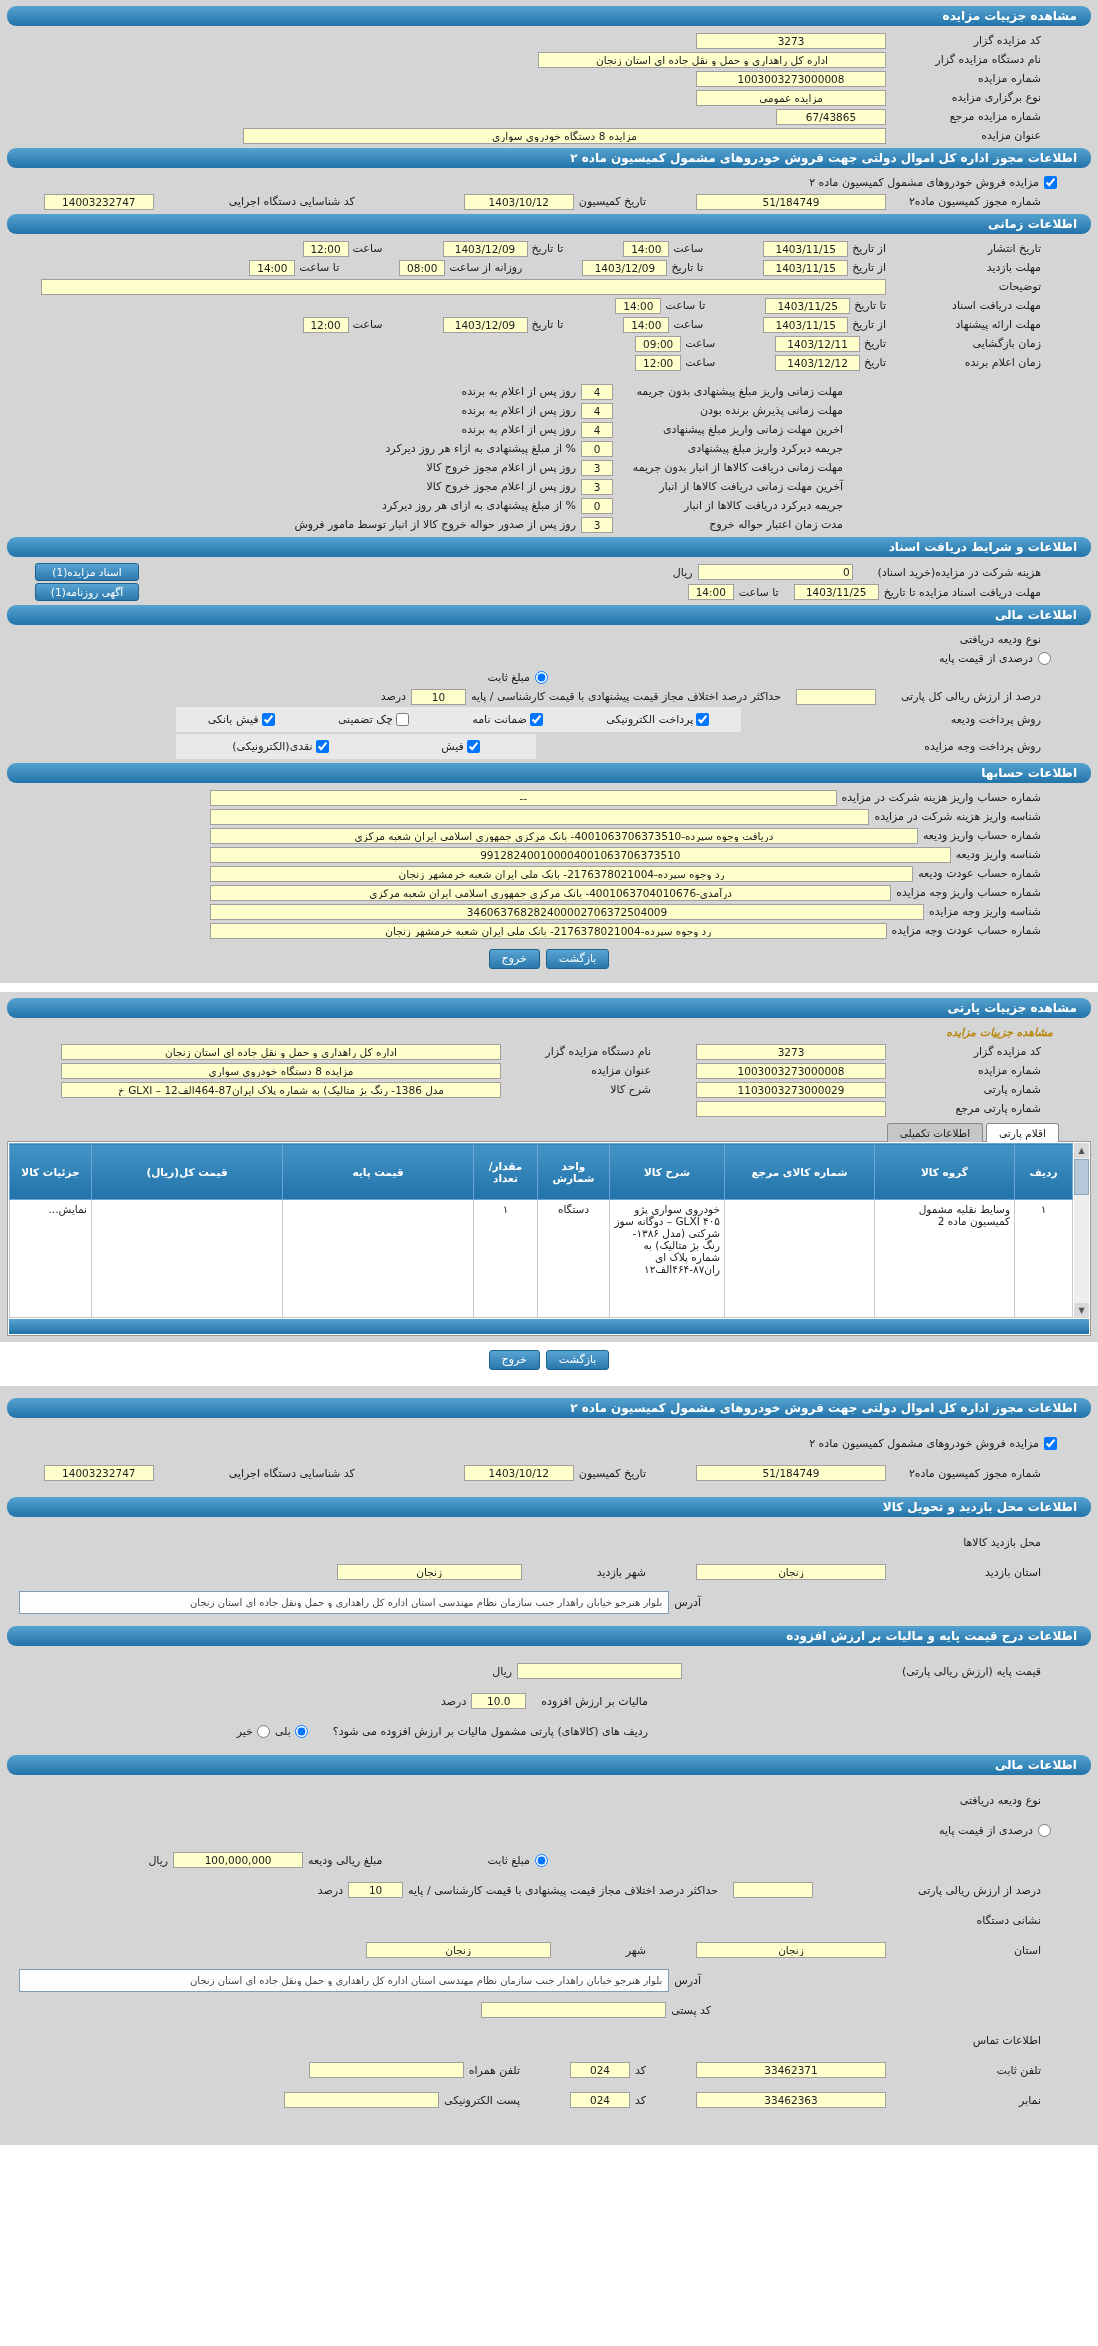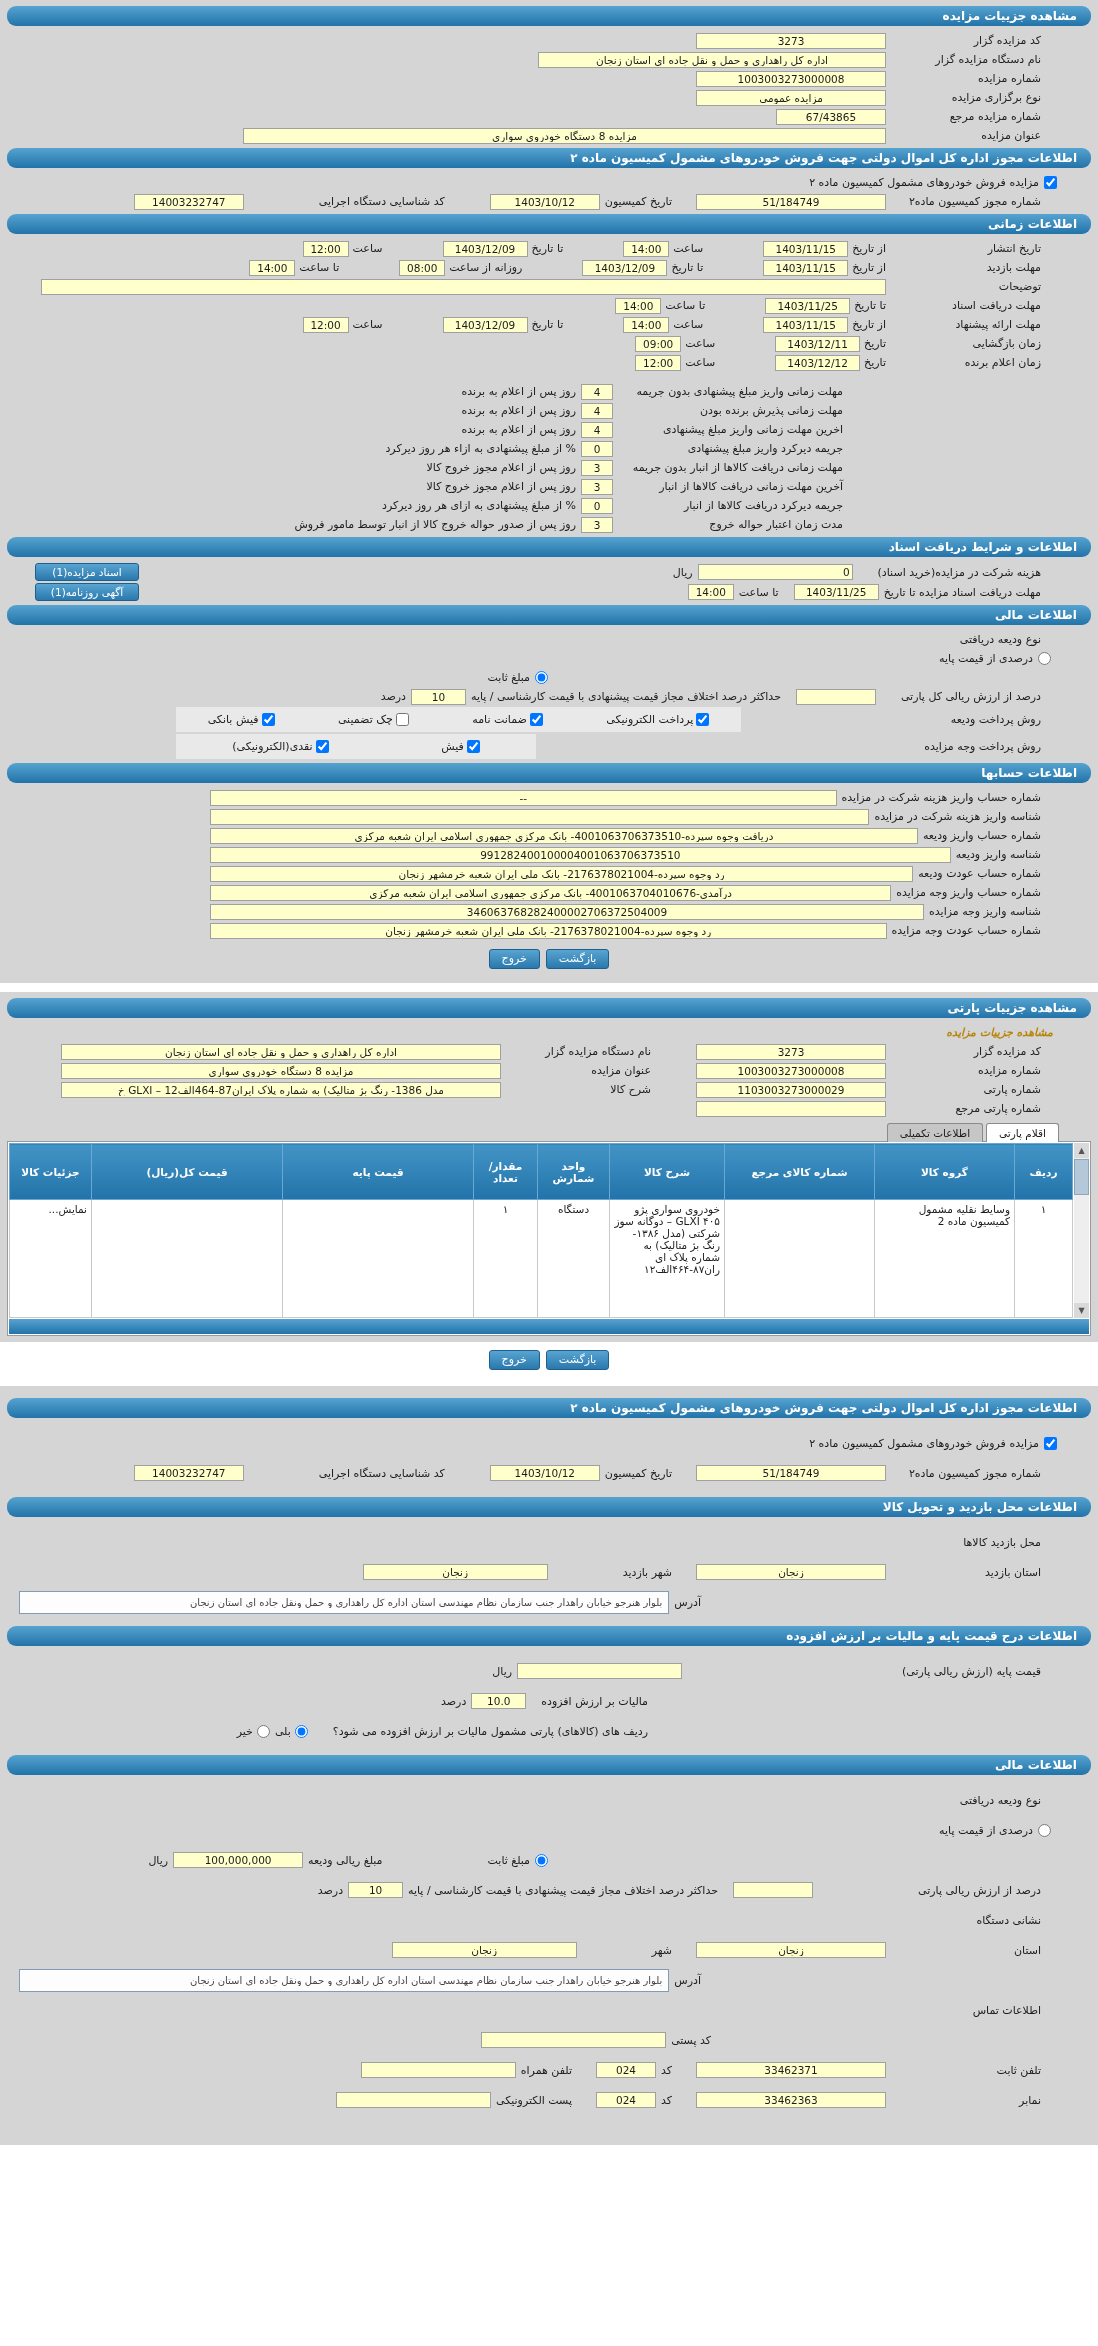--- a/index.html
+++ b/index.html
@@ -24,22 +24,22 @@
 .lc{width:150px;flex:none}
 .inp{background:#ffffcc;border:1px solid #a0a0a0;height:16px;font-family:inherit;font-size:10.5px;
  color:#1c1c1c;text-align:center;padding:0 2px;flex:none}
 .inp.white{background:#fdfdfd;border:1px solid #7f9db9;height:23px;color:#444;text-align:right;padding:0 6px;font-size:10px}
 .inp.alignr{text-align:right}
 .w32{width:32px}.w46{width:46px}.w55{width:55px}.w60{width:60px}.w80{width:80px}.w85{width:85px}
 .w110{width:110px}.w130{width:130px}.w145{width:145px;flex:none}.w155{width:155px}
 .w165{width:165px}.w170{width:170px;flex:none}.w185{width:185px}.w190{width:190px}
 .w225{width:225px;flex:none}.w348{width:348px}.w440{width:440px}.w643{width:643px}.w845{width:845px}
 .f1{flex:1}
-.mr10{margin-right:10px}.mr20{margin-right:20px}.mr40{margin-right:40px}.mr45{margin-right:19px}
-.mr55{margin-right:55px}.mr70{margin-right:70px}.mr80{margin-right:40px}.mr125{margin-right:125px}
+.mr10{margin-right:10px}.mr20{margin-right:20px}.mr40{margin-right:40px}.mr45{margin-right:45px}
+.mr55{margin-right:55px}.mr70{margin-right:70px}.mr80{margin-right:104px}.mr125{margin-right:125px}
 .mr160{margin-right:100px}.mr215{margin-right:215px}.mr330{margin-right:330px}.mr340{margin-right:340px}
 .grp{display:flex;align-items:center;gap:4px}
 .btn{background:linear-gradient(180deg,#58a5d2,#2a78ad);border:1px solid #1d5f8d;border-radius:3px;
  color:#fff;font-family:inherit;font-size:11px;padding:2px 12px;cursor:pointer;line-height:14px}
 .btn.doc{min-width:104px;padding:1px 8px;font-size:10.5px;margin-left:30px;margin-right:auto}
 .btnrow{display:flex;justify-content:center;gap:6px;padding:9px 0 4px}
 .btnrow.onwhite{background:#fff;padding:8px 0}
 .strip{background:#e9e9e9;height:25px;display:flex;align-items:center;justify-content:space-around;flex:none}
 .cbitem{display:flex;align-items:center;gap:3px}
 input[type=checkbox],input[type=radio]{width:13px;height:13px;margin:0;flex:none}
@@ -541,25 +541,25 @@
     <span class="lbl lc">استان</span>
     <input class="inp w190" value="زنجان" style="">
     <span class="lbl mr45">شهر</span>
     <input class="inp w185 mr70" value="زنجان" style="">
   </div>
   <div class="row" style="padding:1px 52px 1px 14px">
     <span class="lbl mr340">آدرس</span>
     <input class="inp white f1" value="بلوار هنرجو خیابان راهدار جنب سازمان نظام مهندسی استان اداره کل راهداری و حمل ونقل جاده ای استان زنجان" style="">
   </div>
   <div class="row pr52">
-    <span class="lbl bold">اطلاعات تماس</span>
-  </div>
-  <div class="row pr52">
     <span class="lbl mr330">کد پستی</span>
     <input class="inp w185" value="" style="">
+  </div>
+  <div class="row pr52">
+    <span class="lbl bold">اطلاعات تماس</span>
   </div>
   <div class="row pr52">
     <span class="lbl lc">تلفن ثابت</span>
     <input class="inp w190" value="33462371" style="">
     <span class="lbl mr45">کد</span>
     <input class="inp w60" value="024" style="">
     <span class="lbl mr45">تلفن همراه</span>
     <input class="inp w155" value="" style="">
   </div>
   <div class="row pr52">

